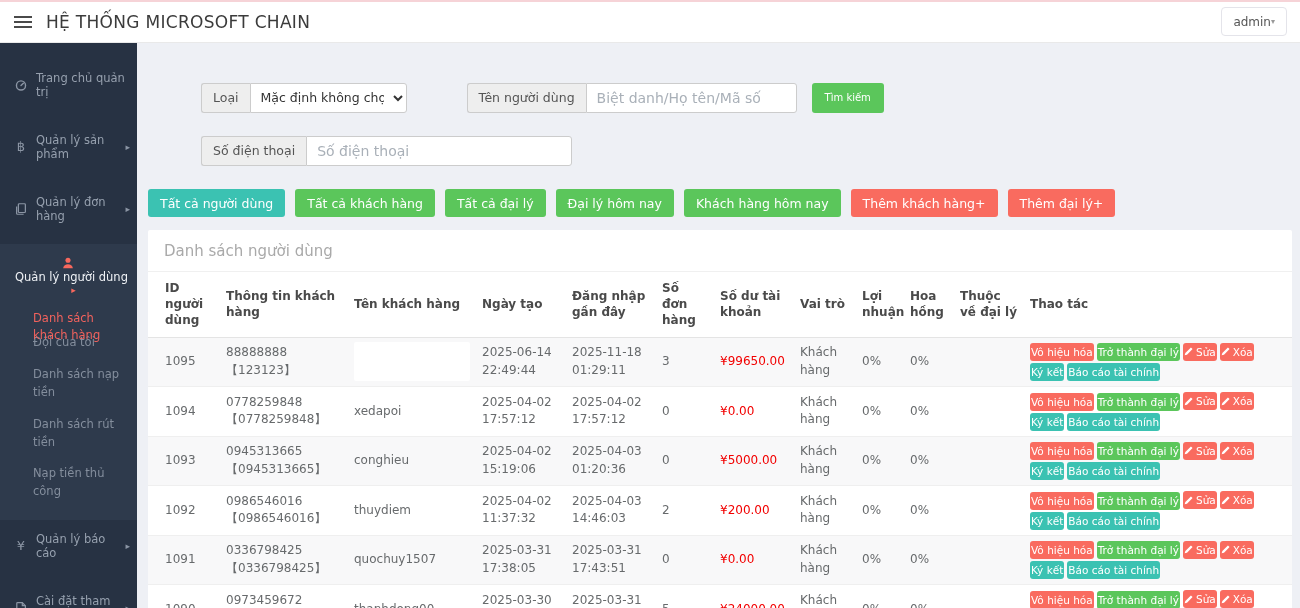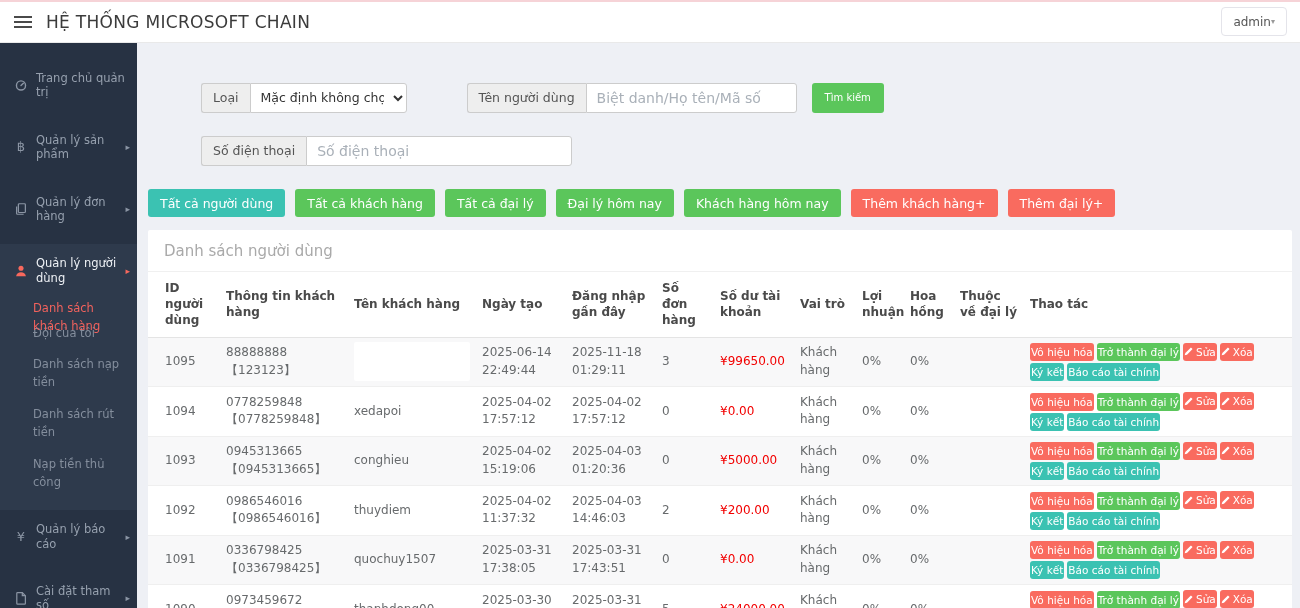--- a/index.html
+++ b/index.html
@@ -27,21 +27,21 @@
                font-size:11.5px; cursor:pointer; }
   .side-item:first-child { margin-top:16px; }
   .side-item + .side-item { margin-top:9px; }
   .s-icon { width:16px; min-width:16px; margin-right:7px; display:inline-flex; justify-content:center;
             align-items:center; color:#8b95a4; }
   .si { width:14px; height:14px; display:block; }
   .si-t { font-size:13px; line-height:14px; display:inline-block; text-align:center; width:14px; }
   .side-label { flex:1; line-height:1.25; }
   .arrow { font-size:9px; color:#8b95a4; margin-left:4px; }
   .side-panel { background:#2e3a4c; margin-top:9px; padding-bottom:12px; }
-  .side-panel .side-item { margin-top:0; padding-bottom:8px; }
+  .side-panel .side-item { margin-top:0; padding-bottom:8px;flex-direction:column; }
   .side-panel .side-item .side-label { color:#eef1f5; }
   .side-panel .side-item .s-icon, .side-panel .side-item .arrow { color:#f8685d; }
   .sub-item { padding:7px 6px 7px 33px; font-size:11.5px; color:#848e9d; cursor:pointer; line-height:1.55; }
   .sub-item.active { color:#f2625d; position:relative; z-index:2; width:125px; }
   .sub-item.overlap { margin-top:-25px; position:relative; z-index:1; }
 
   
   .content { position:absolute; top:43px; left:137px; right:0; bottom:0; overflow:hidden; }
 
   .filters { padding-top:34px; }

